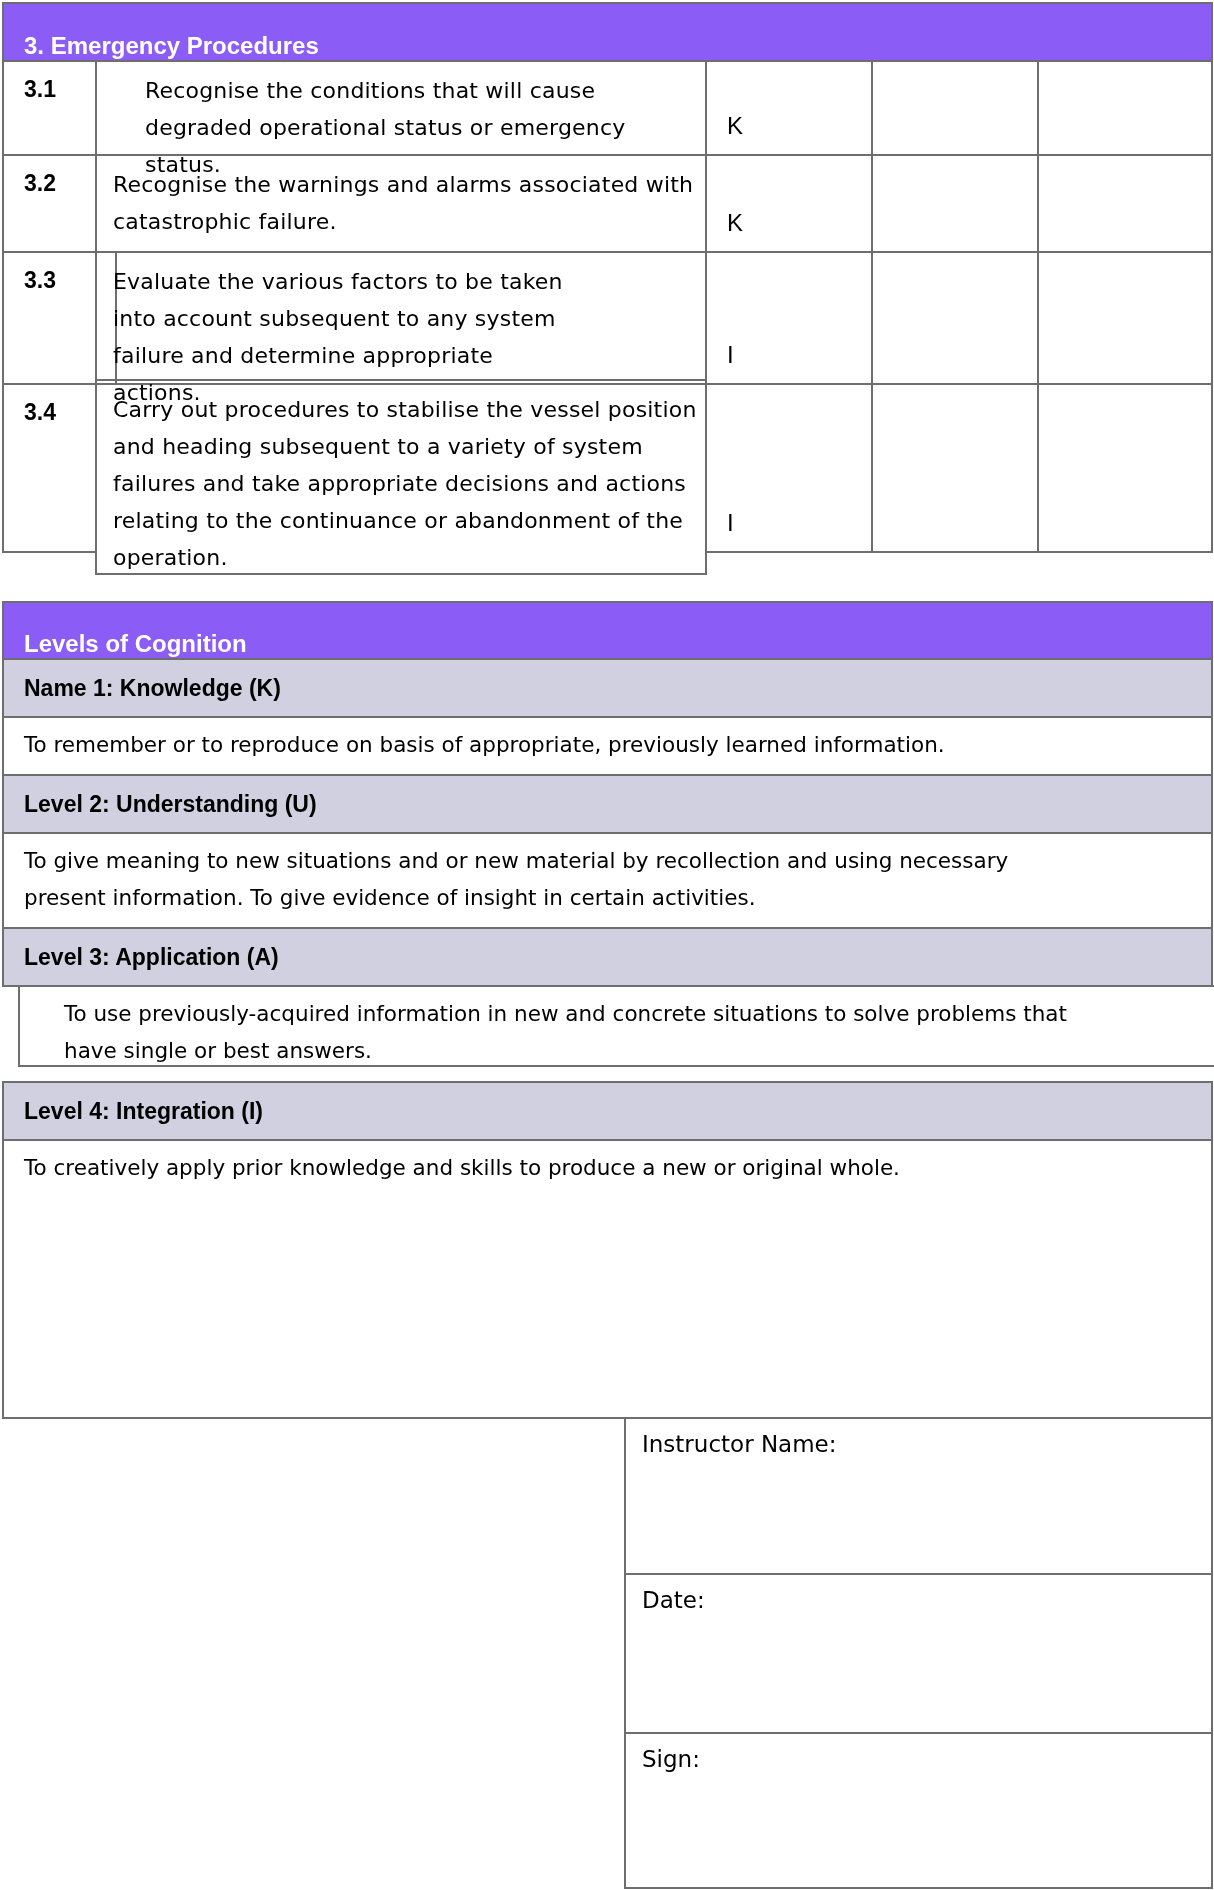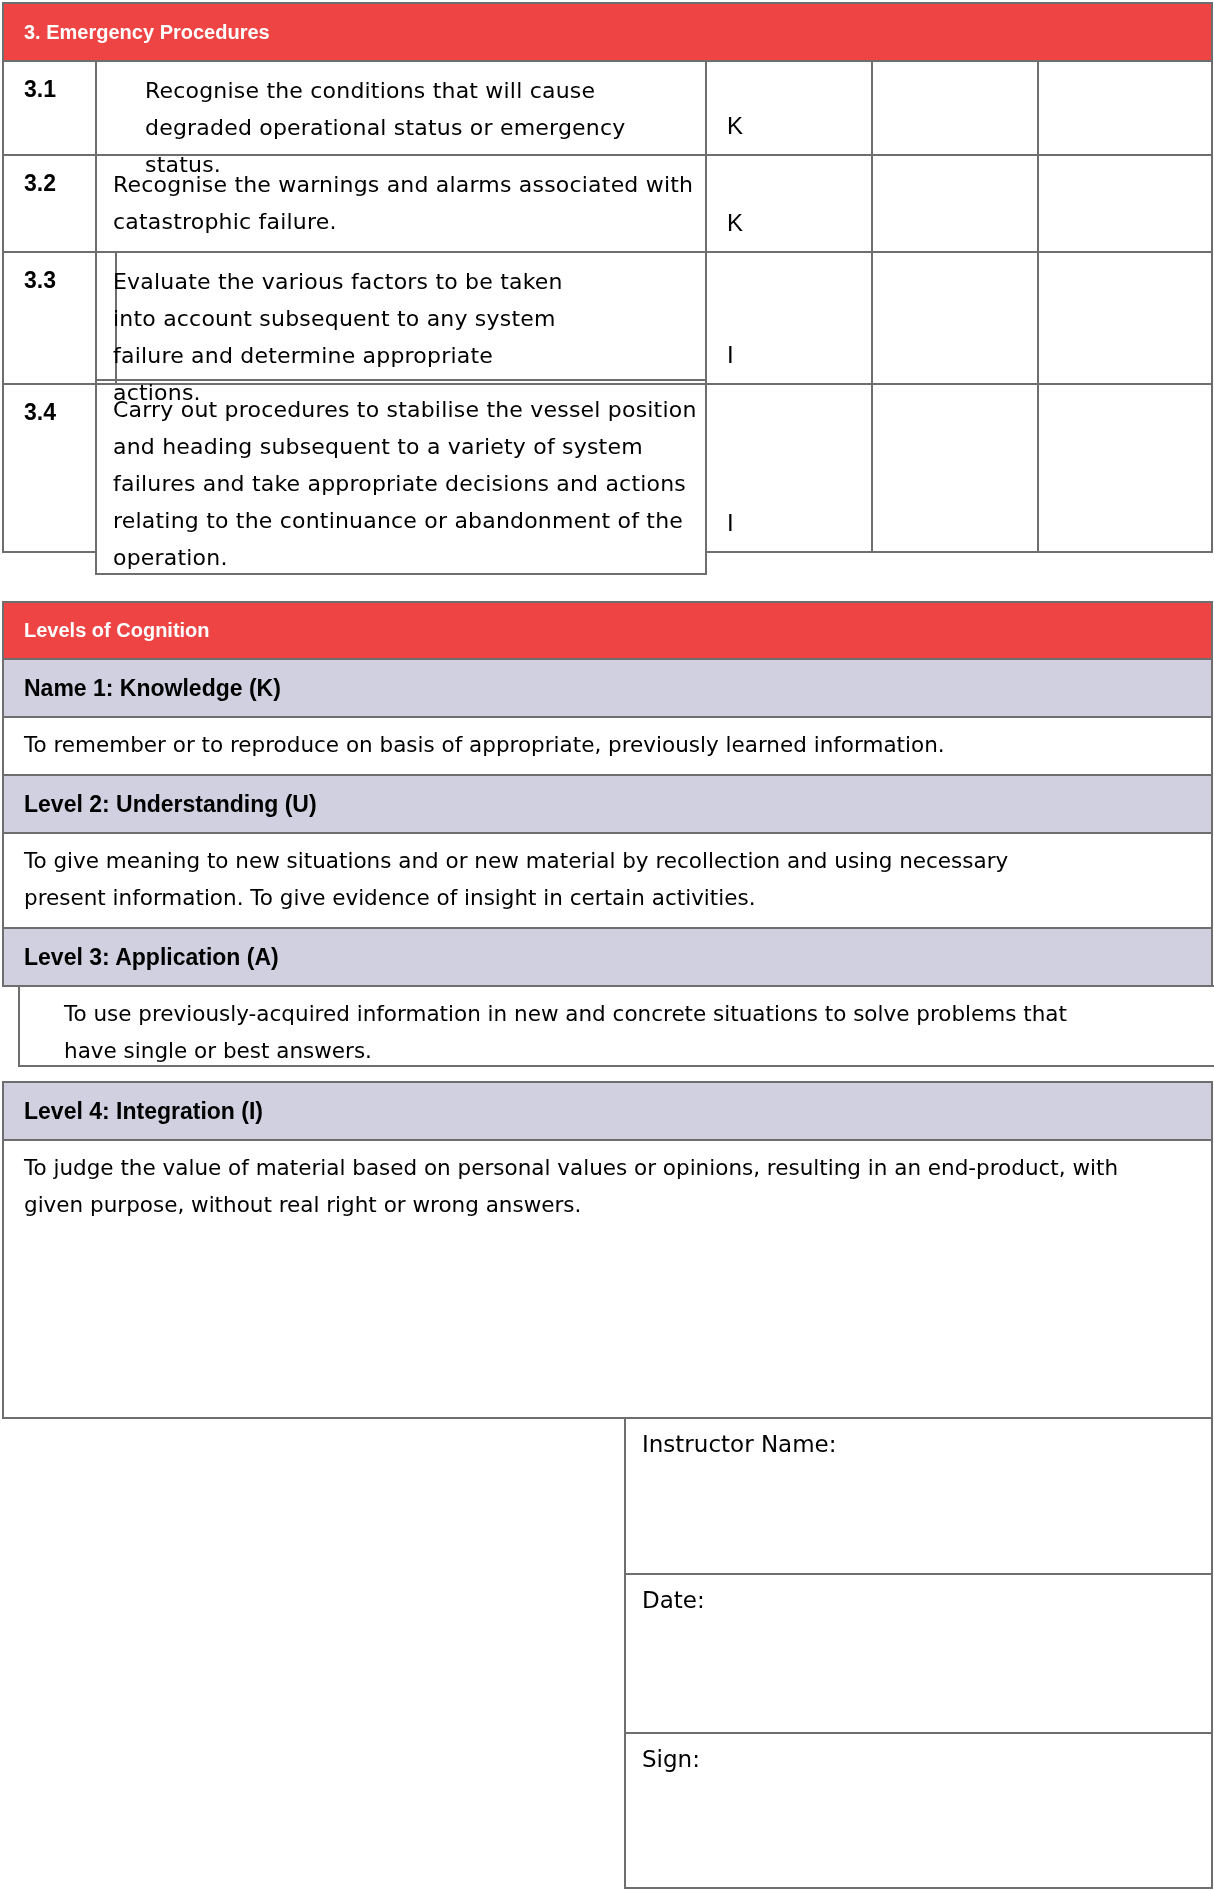--- a/index.html
+++ b/index.html
@@ -1,21 +1,21 @@
 <!DOCTYPE html>
 <html><head>
 <meta charset="utf-8">
 <style>
   html, body { margin:0; padding:0; background:#ffffff; }
   body { width:1214px; height:1890px; position:relative; overflow:hidden;
          font-family:"Liberation Sans", sans-serif; color:#000; }
   .abs { position:absolute; box-sizing:border-box; }
   .b { border:2px solid #6e6e6e; }
-  .hdr { background:#ef4444; color:#fff; font-weight:bold; font-size:20px;
-         display:flex; align-items:center; padding-left:20px; }
+  .hdr { background:#8b5cf6; color:#fff; font-weight:bold; font-size:24px;
+         display:flex; align-items:flex-end; padding-left:20px; }
   .num { font-weight:bold; font-size:23px; padding:14px 0 0 20px; }
   .txt { font-size:24px; line-height:37px; padding:10px 0 0 16px; letter-spacing:0.2px;
          font-family:"DejaVu Sans", sans-serif; font-size:22px; }
   .lvl { font-size:24px; padding:0 0 0 20px; display:flex; align-items:flex-end; padding-bottom:14px; }
   .sub { background:#d0d0e0; font-weight:bold; font-size:23px; display:flex; align-items:center; padding-left:20px; }
   .desc { font-family:"DejaVu Sans", sans-serif; font-size:21.5px; line-height:37px; padding:8px 18px 0 20px; }
   .desc p { margin:0 0 18px 0; }
   .sl { font-family:"DejaVu Sans", sans-serif; font-size:23px; padding:12px 8px 0 16px; }
 </style>
 </head>
@@ -64,21 +64,21 @@
 <div class="abs b sub" style="left:2px;top:774px;width:1211px;height:60px;">Level 2: Understanding (U)</div>
 <div class="abs b desc" style="left:2px;top:832px;width:1211px;height:97px;padding-right:130px;">
   <p>To give meaning to new situations and or new material by recollection and using necessary present information. To give evidence of insight in certain activities.</p>
 </div>
 <div class="abs b sub" style="left:2px;top:927px;width:1211px;height:60px;">Level 3: Application (A)</div>
 <div class="abs b desc" style="left:18px;top:985px;width:1211px;height:82px;padding-right:130px;padding-left:44px;">
   <p>To use previously-acquired information in new and concrete situations to solve problems that have single or best answers.</p>
 </div>
 <div class="abs b sub" style="left:2px;top:1081px;width:1211px;height:60px;">Level 4: Integration (I)</div>
 <div class="abs b desc" style="left:2px;top:1139px;width:1211px;height:280px;padding-right:60px;">
-  <p>To judge the value of material based on personal values or opinions, resulting in an end-product, with given purpose, without real right or wrong answers.</p>
+  <p>To creatively apply prior knowledge and skills to produce a new or original whole.</p>
 </div>
 
 <div class="abs b sl" style="left:624px;top:1417px;width:589px;height:158px;">
   <span>Instructor Name:</span>
 </div>
 <div class="abs b sl" style="left:624px;top:1573px;width:589px;height:161px;">
   <span>Date:</span>
 </div>
 <div class="abs b sl" style="left:624px;top:1732px;width:589px;height:157px;">
   <span>Sign:</span>

